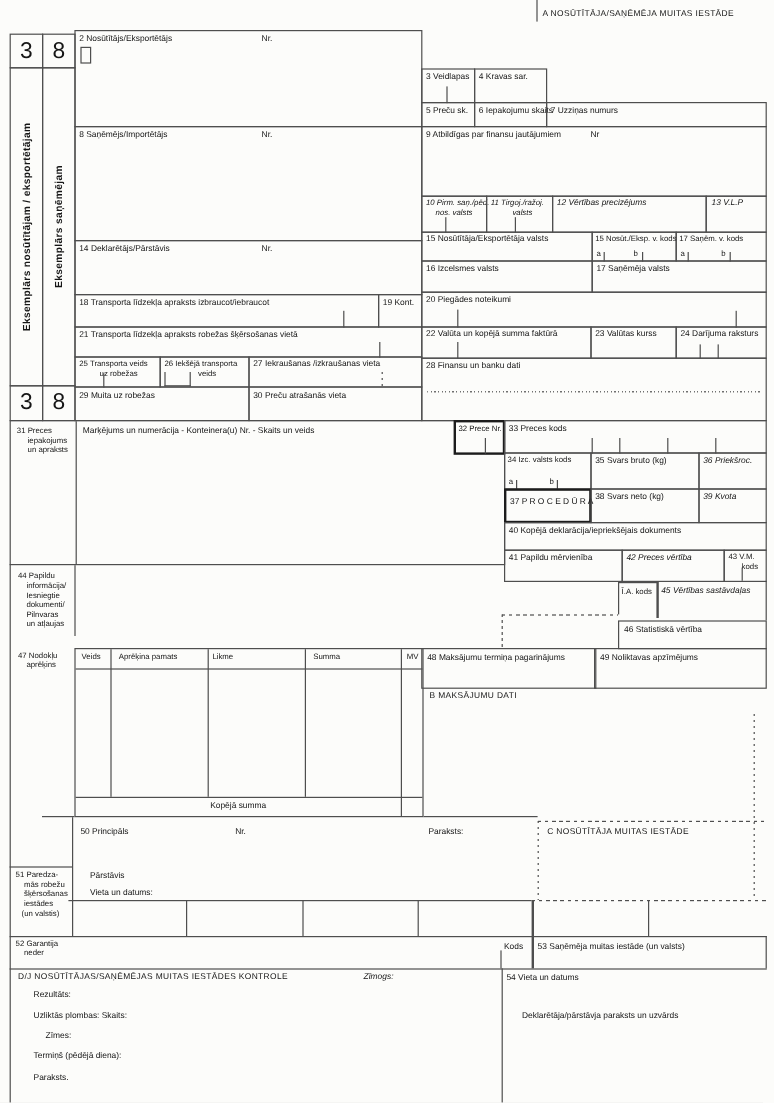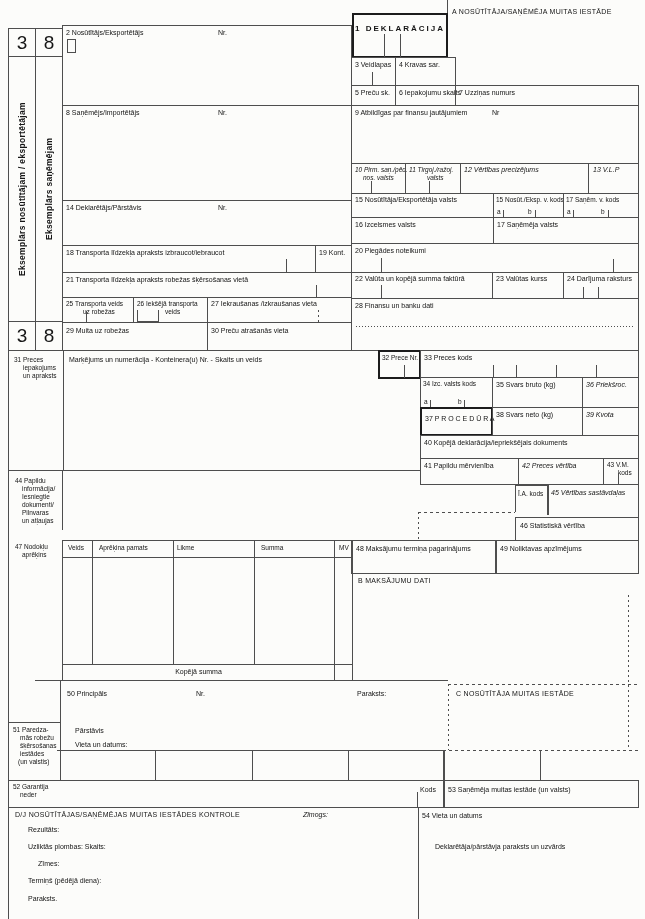--- a/index.html
+++ b/index.html
@@ -37,25 +37,20 @@
   <div class="vtext" style="left:35px;top:56px;width:28px;height:266px">Eksemplārs saņēmējam</div>
   <div class="num" style="left:8px;top:321px;width:28px;height:30px">3</div>
   <div class="num" style="left:35px;top:321px;width:28px;height:30px">8</div>
 
   <div class="bx" style="left:62px;top:25px;width:290px;height:81px">
     <span class="lb" style="left:3px;top:3px">2 Nosūtītājs/Eksportētājs</span>
     <span class="lb" style="left:155px;top:3px">Nr.</span>
     <span class="bx" style="left:4px;top:13px;width:9px;height:14px"></span>
   </div>
 
-  <div class="bx bold" style="left:352px;top:13px;width:96px;height:45px">
-    <span class="lb decl" style="left:0;top:9px;width:92px">1 DEKLARĀCIJA</span>
-    <span class="vl" style="left:30px;top:19px;height:23px"></span>
-    <span class="vl" style="left:46px;top:19px;height:23px"></span>
-  </div>
 
   <div class="bx" style="left:351px;top:57px;width:45px;height:29px">
     <span class="lb" style="left:3px;top:3px">3 Veidlapas</span>
     <span class="vl" style="left:20px;top:14px;height:14px"></span>
   </div>
   <div class="bx" style="left:395px;top:57px;width:61px;height:29px">
     <span class="lb" style="left:3px;top:3px">4 Kravas sar.</span>
   </div>
   <div class="bx" style="left:351px;top:85px;width:45px;height:21px">
     <span class="lb" style="left:3px;top:3px">5 Preču sk.</span>

